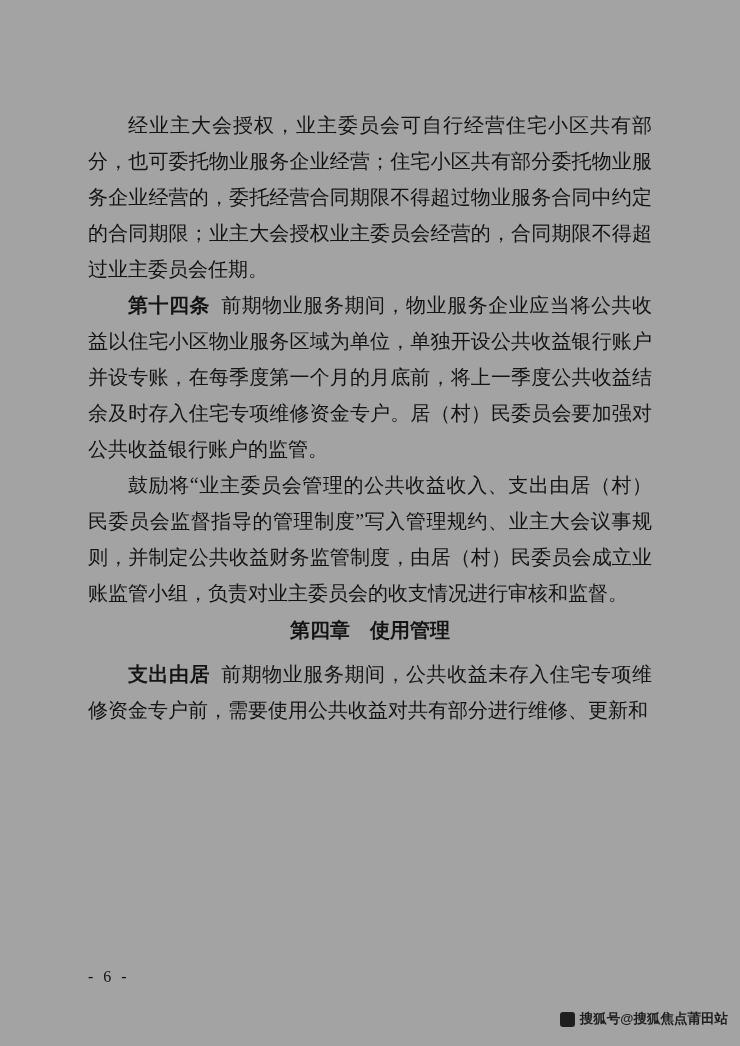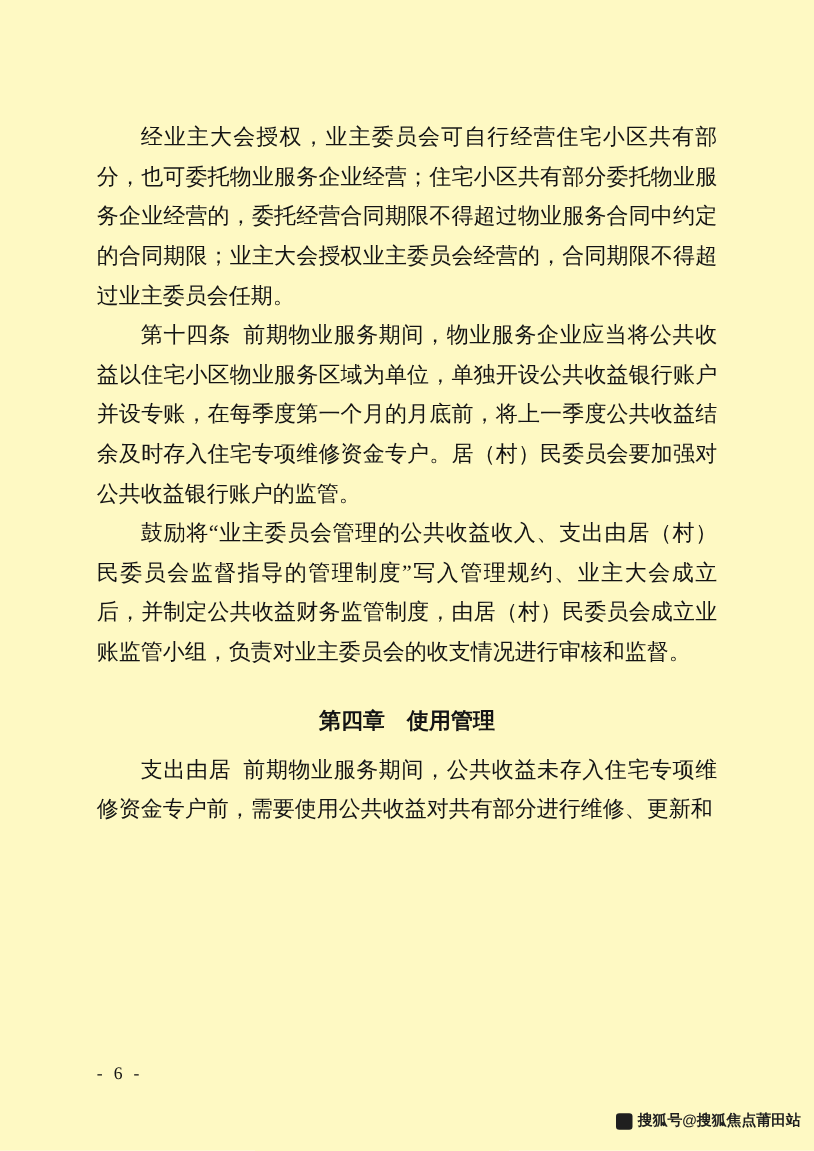--- a/index.html
+++ b/index.html
@@ -7,48 +7,48 @@
   body {
     background: #ffffff;
     color: #141414;
     font-family: "Liberation Serif", "DejaVu Serif", serif;
     position: relative;
     overflow: hidden;
   }
   .page {
     position: absolute;
     inset: 0;
-    background: #fef9c3;
+    background: #a3a3a3;
   }
   .content {
     position: absolute;
     left: 88px;
     right: 88px;
     top: 107px;
   }
   .para {
     font-size: 20px;
     line-height: 36px;
     text-align: justify;
     text-indent: 2em;
     color: #141414;
   }
   .para-lead {
-    font-weight: normal;
+    font-weight: bold;
     margin-right: 0.55em;
     font-family: "Liberation Sans", "DejaVu Sans", sans-serif;
   }
   .para-lead:empty { display: none; margin: 0; }
   .chapter-heading {
     text-align: center;
     text-indent: 0;
     font-size: 20px;
     font-weight: bold;
     line-height: 36px;
-    margin-top: 27px;
+    margin-top: 1px;
     margin-bottom: 8px;
     font-family: "Liberation Sans", "DejaVu Sans", sans-serif;
     color: #141414;
   }
   .page-number {
     position: absolute;
     left: 88px;
     top: 968px;
     font-size: 16px;
     letter-spacing: 3px;
@@ -79,21 +79,21 @@
 <body>
 
 <div class="page">
   <div class="content">
 
     <p class="para"><span>经业主大会授权，业主委员会可自行经营住宅小区共有部分，也可委托物业服务企业经营；住宅小区共有部分委托物业服务企业经营的，委托经营合同期限不得超过物业服务合同中约定的合同期限；业主大会授权业主委员会经营的，合同期限不得超过业主委员会任期。</span></p>
 
     <p class="para"><span class="para-lead">第十四条</span><span>前期物业服务期间，物业服务企业应当将公共收益以住宅小区物业服务区域为单位，单独开设公共收益银行账户并设专账，在每季度第一个月的月底前，将上一季度公共收益结余及时存入住宅专项维修资金专户。居（村）民委员会要加强对公共收益银行账户的监管。</span></p>
 
 
-    <p class="para"><span>鼓励将“业主委员会管理的公共收益收入、支出由居（村）民委员会监督指导的管理制度”写入管理规约、业主大会成立后，并制定公共收益财务监管制度，由居（村）民委员会成立业账监管小组，负责对业主委员会的收支情况进行审核和监督。</span></p>
+    <p class="para"><span>鼓励将“业主委员会管理的公共收益收入、支出由居（村）民委员会监督指导的管理制度”写入管理规约、业主大会议事规则，并制定公共收益财务监管制度，由居（村）民委员会成立业账监管小组，负责对业主委员会的收支情况进行审核和监督。</span></p>
 
 
     <h2 class="chapter-heading">第四章　使用管理</h2>
 
     <p class="para"><span class="para-lead">支出由居</span><span>前期物业服务期间，公共收益未存入住宅专项维修资金专户前，需要使用公共收益对共有部分进行维修、更新和</span></p>
 
   </div>
 
   <div class="page-number">- 6 -</div>
 

